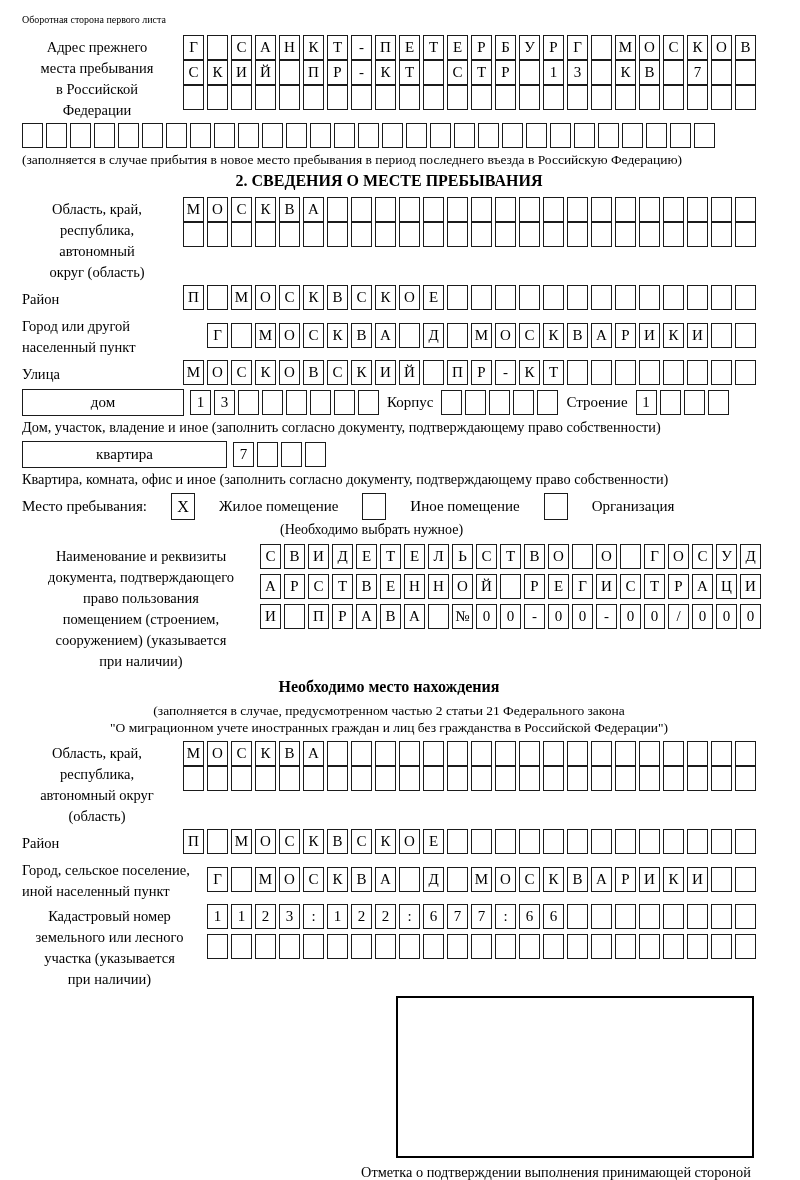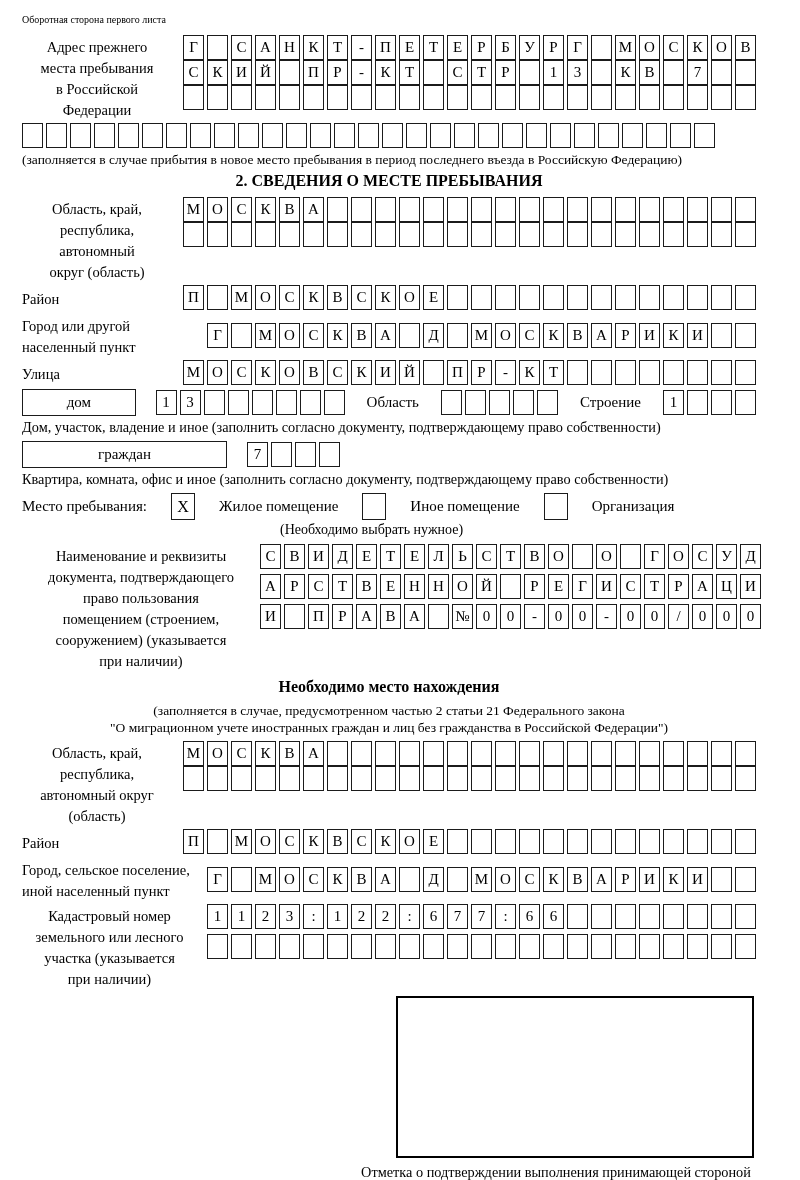--- a/index.html
+++ b/index.html
@@ -18,21 +18,21 @@
   .line { display:flex; align-items:center; margin-bottom:4px; }
   .lbl { font-size:14.5px; line-height:18px; padding-top:3px; }
 
   .grp { display:flex; margin-bottom:4px; }
   .grp .lblcol { flex:0 0 150px;text-align:center; }
   .grp .boxcol { flex:1; display:flex; flex-direction:column; }
 
   .note-center { text-align:left; font-size:13.5px; margin:2px 0 4px 0; }
   .sec-title { text-align:center; font-weight:bold; font-size:16px; margin:4px 0 7px 0; }
 
-  .house-line { display:flex; align-items:center; gap:20px; margin-bottom:3px; }
+  .house-line { display:flex; align-items:center; gap:6px; margin-bottom:3px; }
   .wide-box { height:27px; border:1.6px solid #1b1b1b; display:flex;
               align-items:center; justify-content:center; font-size:15px; }
   .box-dom { width:162px; }
   .box-kv { width:205px; }
   .inline-lbl { font-size:15px; white-space:nowrap; padding:0 2px; }
   .caption { font-size:14.3px; margin:0 0 5px 10px; }
 
   .place-line { display:flex; align-items:center; gap:24px; font-size:15px; margin-bottom:2px; }
   .chk { width:24px; height:27px; border:1.6px solid #1b1b1b; display:flex;
          align-items:center; justify-content:center; font-size:16px; }
@@ -344,40 +344,40 @@
     <div class="cells left">
         <span class="cell">1</span>
         <span class="cell">3</span>
         <span class="cell"></span>
         <span class="cell"></span>
         <span class="cell"></span>
         <span class="cell"></span>
         <span class="cell"></span>
         <span class="cell"></span>
       </div>
-    <div class="inline-lbl">Область</div>
+    <div class="inline-lbl">Корпус</div>
     <div class="cells left">
         <span class="cell"></span>
         <span class="cell"></span>
         <span class="cell"></span>
         <span class="cell"></span>
         <span class="cell"></span>
       </div>
     <div class="inline-lbl">Строение</div>
     <div class="cells left">
         <span class="cell">1</span>
         <span class="cell"></span>
         <span class="cell"></span>
         <span class="cell"></span>
       </div>
   </div>
   <div class="caption" style="margin-left:0;">Дом, участок, владение и иное (заполнить согласно документу, подтверждающему право собственности)</div>
 
   <div class="house-line">
-    <div class="wide-box box-kv">граждан</div>
+    <div class="wide-box box-kv">квартира</div>
     <div class="cells left">
         <span class="cell">7</span>
         <span class="cell"></span>
         <span class="cell"></span>
         <span class="cell"></span>
       </div>
   </div>
   <div class="caption" style="margin-left:0;">Квартира, комната, офис и иное (заполнить согласно документу, подтверждающему право собственности)</div>
 
   <div class="place-line">

